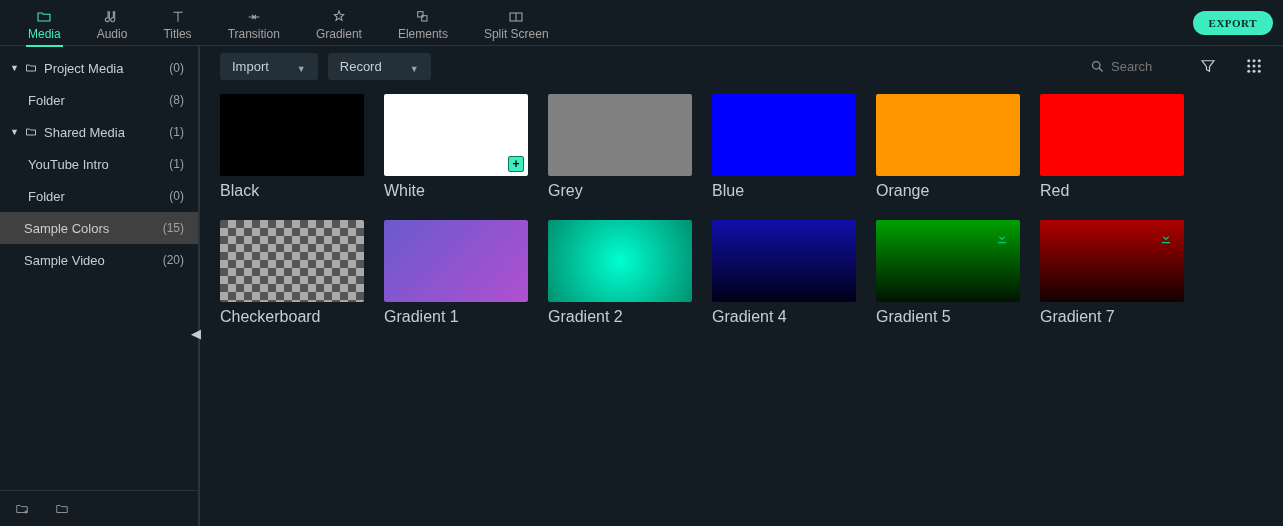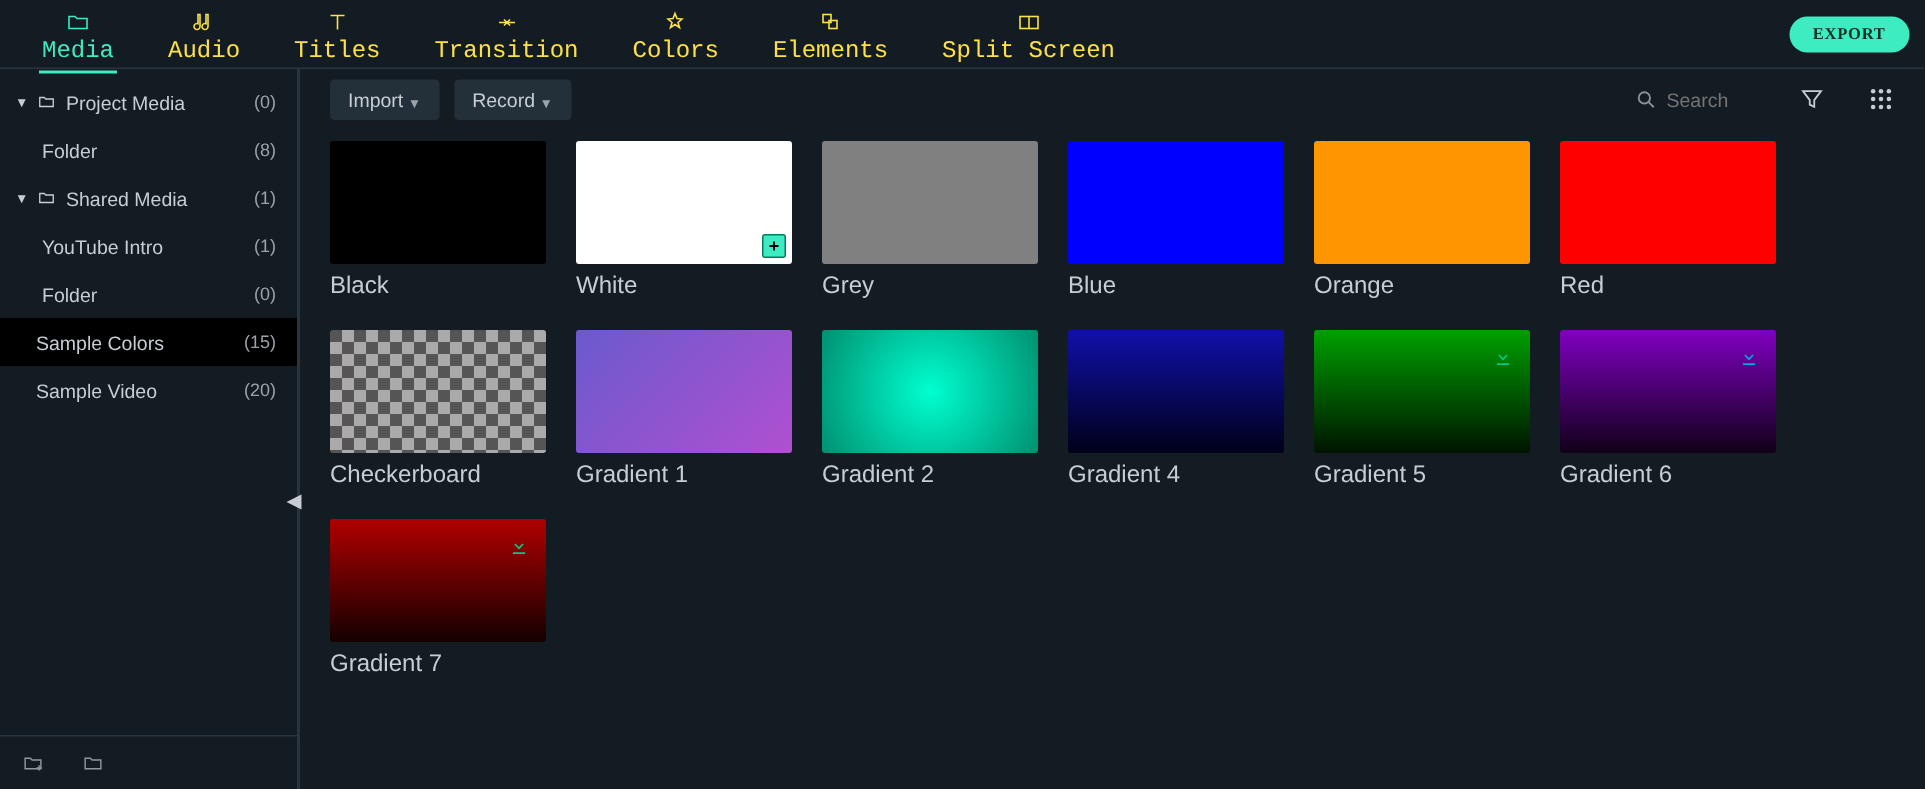--- a/index.html
+++ b/index.html
@@ -14,29 +14,29 @@
   }
   
   .toolbar {
     height: 46px; display: flex; align-items: center;
     padding: 0 10px;
     border-bottom: 1px solid #2a343d;
   }
   .tab {
     display: flex; flex-direction: column; align-items: center;
     padding: 4px 18px 0 18px; cursor: pointer;
-    color: #fde047; position: relative;
+    color: #a3a3a3; position: relative;
   }
   .tab svg { width: 20px; height: 16px; margin-bottom: 2px; }
   .tab.active { color: #3decc0; }
   .tab.active::after {
     content: ""; position: absolute; bottom: -6px; left: 16px; right: 16px;
     height: 2px; background: #3decc0;
   }
-  .tab-label { font-size: 16px; font-family: Liberation Mono, monospace; }
+  .tab-label { font-size: 12px; }
   .spacer { flex: 1; }
   .export-btn {
     background: #3decc0; color: #0f2b23; border: none;
     padding: 6px 16px; border-radius: 12px;
     font-weight: 600; font-size: 11px; letter-spacing: .5px;
     cursor: pointer;
     font-family: Liberation Serif, serif;
   }
   
   .split { flex: 1; display: flex; min-height: 0; }
@@ -48,39 +48,39 @@
   .tree-row {
     display: flex; align-items: center; height: 32px;
     padding: 0 14px 0 10px; cursor: pointer;
   }
   .tree-row .disclosure { width: 10px; font-size: 9px; margin-right: 4px; color: #c7cdd3;}
   .tree-row .folder-ic { width: 14px; height: 12px; margin-right: 6px; }
   .tree-row .row-label { flex: 1; }
   .tree-row .count { color: #9ba2a9; font-size: 12px;}
   .tree-row.depth1 { padding-left: 28px; }
   .tree-row.noicon { padding-left: 10px; }
-  .tree-row.selected { background: #000000; }
+  .tree-row.selected { background: #404040; }
   .side-footer {
     height: 36px; border-top: 1px solid #2a343d;
     display: flex; align-items: center; padding: 0 14px; gap: 24px;
   }
   .side-footer svg { width: 16px; height: 14px; opacity: .7; cursor:pointer;}
   .collapse-handle {
     position: absolute; right: -2px; top: 272px;
     width: 8px; height: 30px; display:flex;align-items:center;justify-content:center;
     cursor: pointer; color:#c7cdd3;
   }
   
   .main { flex: 1; display: flex; flex-direction: column; min-width:0;}
   .main-header {
     height: 40px; display: flex; align-items: center;
     padding: 0 20px; gap: 10px;
   }
   .dd {
-    display: flex; align-items: flex-end; gap: 3px;
+    display: flex; align-items: flex-end; gap: 28px;
     background: #23303a; padding: 6px 12px; border-radius: 3px;
     cursor: pointer; font-size: 13px;
   }
   .dd .chev { font-size: 9px; color: #9ba2a9;}
   .search-wrap {
     display: flex; align-items: flex-start; gap: 6px;
     color: #8a929a; font-size: 13px;
   }
   .search-wrap input {
     background: transparent; border: none; outline: none;
@@ -142,21 +142,21 @@
       <div class="tab">
         <svg viewBox="0 0 24 24" fill="none" stroke="currentColor" stroke-width="1.6">
           <path d="M4 12h8l-3-3m3 3l-3 3M20 12h-8l3-3m-3 3l3 3"></path>
         </svg>
         <span class="tab-label">Transition</span>
       </div>
       <div class="tab">
         <svg viewBox="0 0 24 24" fill="none" stroke="currentColor" stroke-width="1.6">
           <path d="M12 3l2 5 5 .5-4 3.5 1.5 5L12 14l-4.5 3 1.5-5-4-3.5 5-.5z"></path>
         </svg>
-        <span class="tab-label">Colors</span>
+        <span class="tab-label">Gradient</span>
       </div>
       <div class="tab">
         <svg viewBox="0 0 24 24" fill="none" stroke="currentColor" stroke-width="1.6">
           <rect x="4" y="4" width="8" height="8"></rect>
           <rect x="10" y="10" width="8" height="8"></rect>
         </svg>
         <span class="tab-label">Elements</span>
       </div>
       <div class="tab">
         <svg viewBox="0 0 24 24" fill="none" stroke="currentColor" stroke-width="1.6">
@@ -305,30 +305,20 @@
           <div class="thumb" style="background: linear-gradient(rgb(0, 160, 0), rgb(0, 20, 0));">
             <div class="badge dl">
               <svg viewBox="0 0 24 24" fill="#00cc88">
                 <path d="M12 3v10l4-4 1.4 1.4L12 16 6.6 10.4 8 9l4 4V3h0zM5 19h14v2H5z"></path>
               </svg>
             </div>
           </div>
           <div class="card-label">Gradient 5</div>
         </div>
         <div class="card">
-          <div class="thumb" style="background: linear-gradient(rgb(128, 0, 192), rgb(16, 0, 24));">
-            <div class="badge dl">
-              <svg viewBox="0 0 24 24" fill="#00aadd">
-                <path d="M12 3v10l4-4 1.4 1.4L12 16 6.6 10.4 8 9l4 4V3h0zM5 19h14v2H5z"></path>
-              </svg>
-            </div>
-          </div>
-          <div class="card-label">Gradient 6</div>
-        </div>
-        <div class="card">
           <div class="thumb" style="background: linear-gradient(rgb(176, 0, 0), rgb(20, 0, 0));">
             <div class="badge dl">
               <svg viewBox="0 0 24 24" fill="#00cc88">
                 <path d="M12 3v10l4-4 1.4 1.4L12 16 6.6 10.4 8 9l4 4V3h0zM5 19h14v2H5z"></path>
               </svg>
             </div>
           </div>
           <div class="card-label">Gradient 7</div>
         </div>
       </div>

